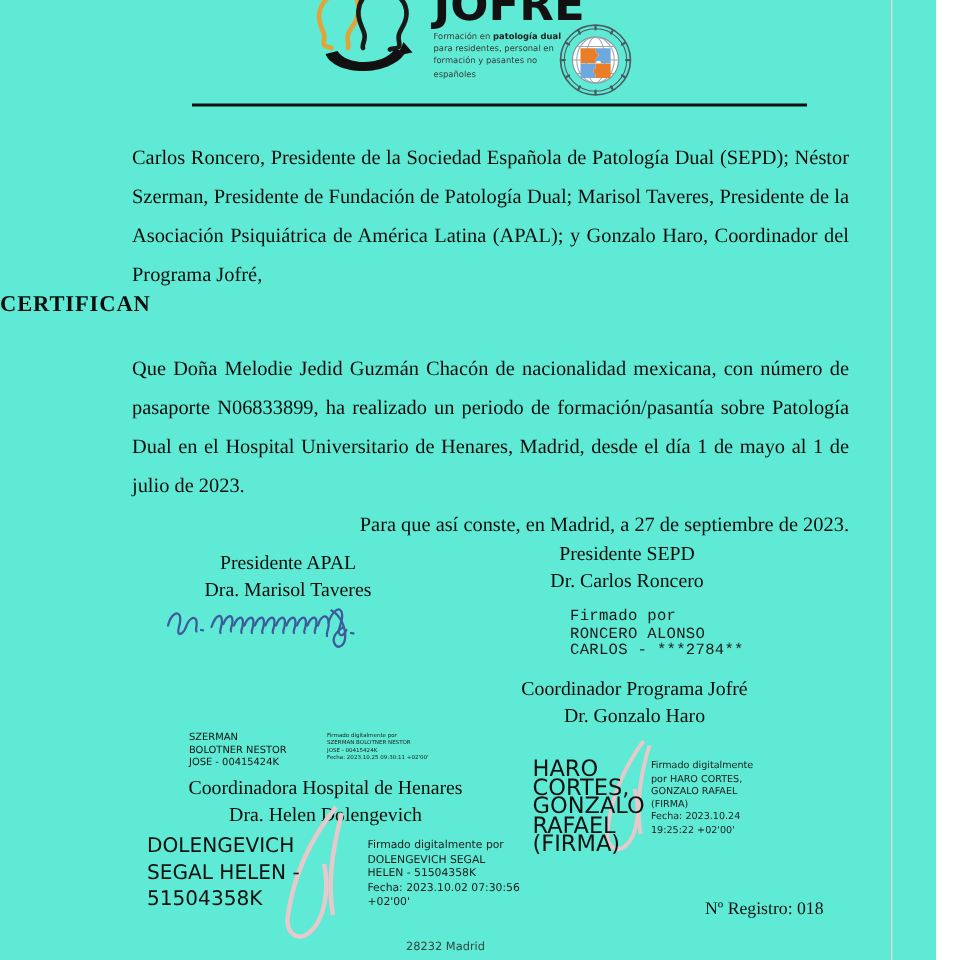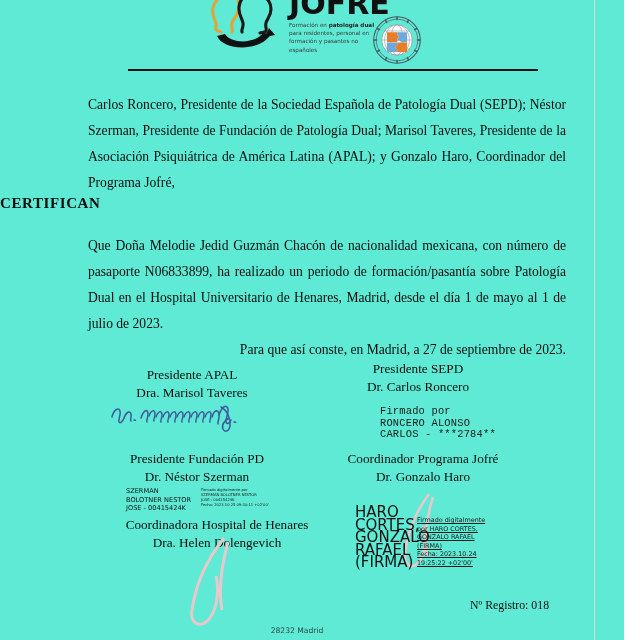--- a/index.html
+++ b/index.html
@@ -171,20 +171,21 @@
 
   
   .ttl-fund   { left: 92px;  top: 94px;  width: 210px; }
   .ttl-coord  { left: 318px; top: 94px;  width: 210px; }
 
   
   .stamp {
     position: absolute;
     display: flex;
     align-items: flex-start;
+    gap: 17px;
   }
   .stamp-name {
     font-family: "DejaVu Sans", sans-serif;
     color: #111;
     white-space: pre-line;
   }
   .stamp-detail {
     font-family: "DejaVu Sans", sans-serif;
     color: #1b1b1b;
     white-space: pre-line;
@@ -198,21 +199,21 @@
   .ttl-hosp   { left: 92px;  top: 160px; width: 250px; }
 
   
   .dolen-stamp { left: 98px; top: 556px; }
   .dolen-stamp .stamp-name   { font-size: 13.4px; line-height: 17.5px; width: 124px; }
   .dolen-stamp .stamp-detail { font-size: 7.2px; line-height: 9.6px; width: 124px; margin-left: 6px; margin-top: 2px; }
 
   
   .haro-stamp { left: 355px; top: 506px; }
   .haro-stamp .stamp-name   { font-size: 15px; line-height: 12.6px; width: 60px; }
-  .haro-stamp .stamp-detail { font-size: 6.4px; line-height: 8.6px; width: 86px; margin-left: 2px; margin-top: 10px; text-decoration: underline; }
+  .haro-stamp .stamp-detail { font-size: 6.4px; line-height: 8.6px; width: 86px; margin-left: 2px; margin-top: 0; }
 
   
   .swirl {
     position: absolute;
     pointer-events: none;
   }
   .swirl-1 { left: 178px; top: 536px; width: 78px; height: 92px; }
   .swirl-2 { left: 395px; top: 492px; width: 60px; height: 80px; }
 
   
@@ -321,24 +322,20 @@
     <div class="sig-line ttl-apal">
       <div>Presidente APAL</div>
       <div>Dra. Marisol Taveres</div>
     </div>
 
     <div class="sig-line ttl-sepd">
       <div>Presidente SEPD</div>
       <div>Dr. Carlos Roncero</div>
     </div>
 
-    <div class="sig-line ttl-fund">
-      <div>Presidente Fundación PD</div>
-      <div>Dr. Néstor Szerman</div>
-    </div>
 
     <div class="sig-line ttl-coord">
       <div>Coordinador Programa Jofré</div>
       <div>Dr. Gonzalo Haro</div>
     </div>
 
     <div class="sig-line ttl-hosp">
       <div>Coordinadora Hospital de Henares</div>
       <div>Dra. Helen Dolengevich</div>
     </div>
@@ -405,20 +402,30 @@
 RAFAEL
 (FIRMA)</div>
     <div class="stamp-detail">Firmado digitalmente
 por HARO CORTES,
 GONZALO RAFAEL
 (FIRMA)
 Fecha: 2023.10.24
 19:25:22 +02'00'</div>
   </div>
 
+  <div class="stamp dolen-stamp">
+    <div class="stamp-name">DOLENGEVICH
+SEGAL HELEN -
+51504358K</div>
+    <div class="stamp-detail">Firmado digitalmente por
+DOLENGEVICH SEGAL
+HELEN - 51504358K
+Fecha: 2023.10.02 07:30:56
++02'00'</div>
+  </div>
 
   <div class="registro">Nº Registro: 018</div>
 
   <div class="footer">
     <div class="l2">28232 Madrid</div>
   </div>
 
 </div>
 
 </body></html>

